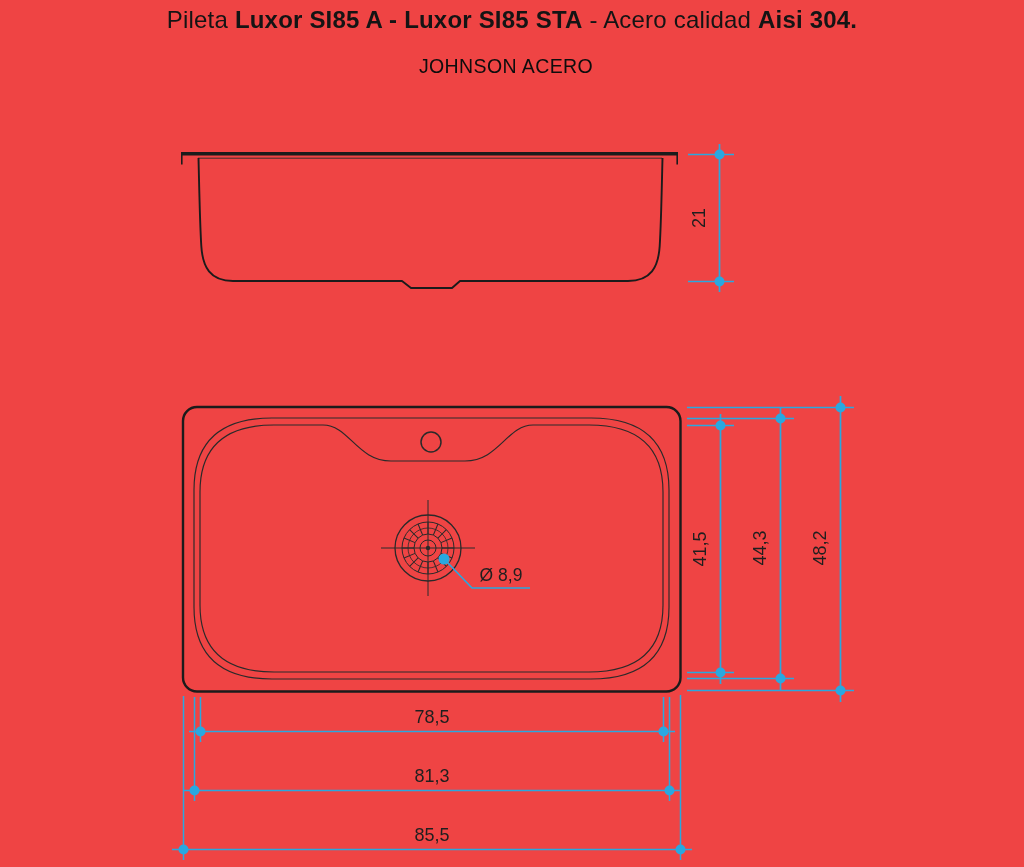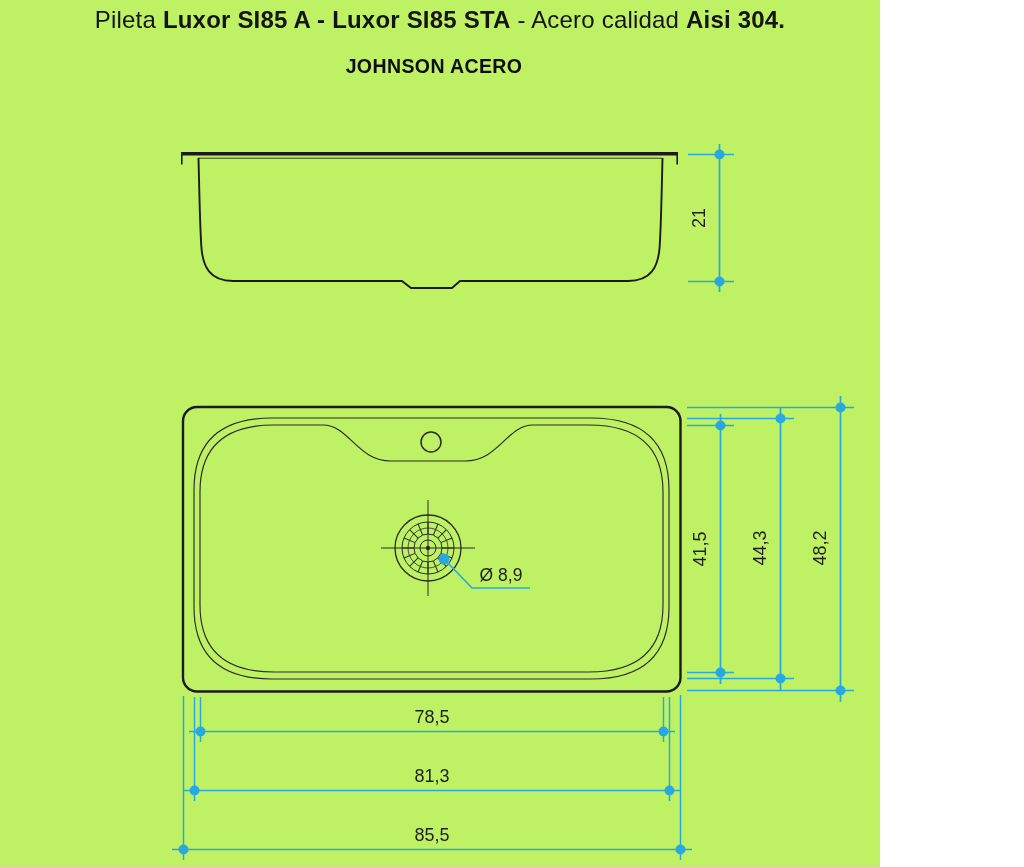--- a/index.html
+++ b/index.html
@@ -1,22 +1,22 @@
 <!DOCTYPE html>
 <html style="--accent: #29a8e0; --ink: #1b1b1b;"><head>
 <meta charset="utf-8">
 <style>
   html,body{margin:0;padding:0;background:#ffffff;}
-  #canvas{position:relative;width:880px;height:867px;background:#bef264;overflow:hidden;
+  #canvas{position:relative;width:1024px;height:867px;background:#ef4444;overflow:hidden;
           font-family:"Liberation Sans", sans-serif;}
   .title{position:absolute;top:6px;left:0;right:0;text-align:center;
          font-size:24px;color:#141414;font-weight:400;letter-spacing:.2px;}
   .title b{font-weight:700;}
   .brand{position:absolute;top:55px;left:0;right:12px;text-align:center;
-         font-size:19.5px;color:#0d0d0d;font-weight:700;letter-spacing:.4px;}
+         font-size:19.5px;color:#0d0d0d;font-weight:400;letter-spacing:.4px;}
   svg{position:absolute;left:0;top:0;}
   .ink{stroke:var(--ink);fill:none;}
   .thin{stroke:#2a2a2a;fill:none;}
   .dim{stroke:var(--accent);fill:none;stroke-width:1.7;}
   .ext{stroke:var(--accent);fill:none;stroke-width:1.5;}
   .dim-dot{fill:var(--accent);stroke:none;}
   .dim-label{fill:#1f1f1f;font-size:18px;font-family:"Liberation Sans",sans-serif;}
   .callout-label{fill:#1f1f1f;font-size:17.5px;font-family:"Liberation Sans",sans-serif;}
 </style>
 </head>

